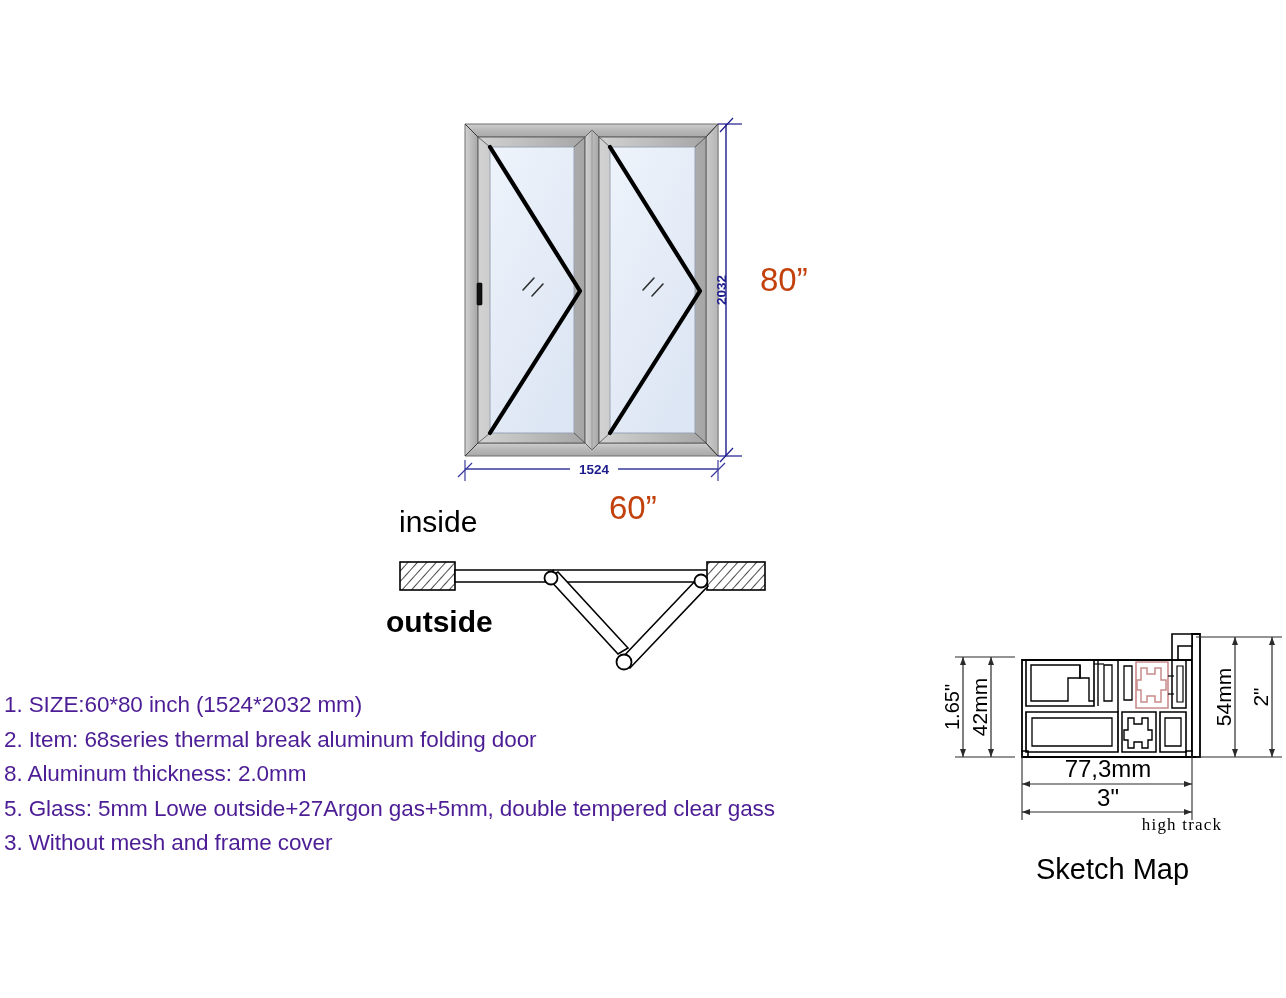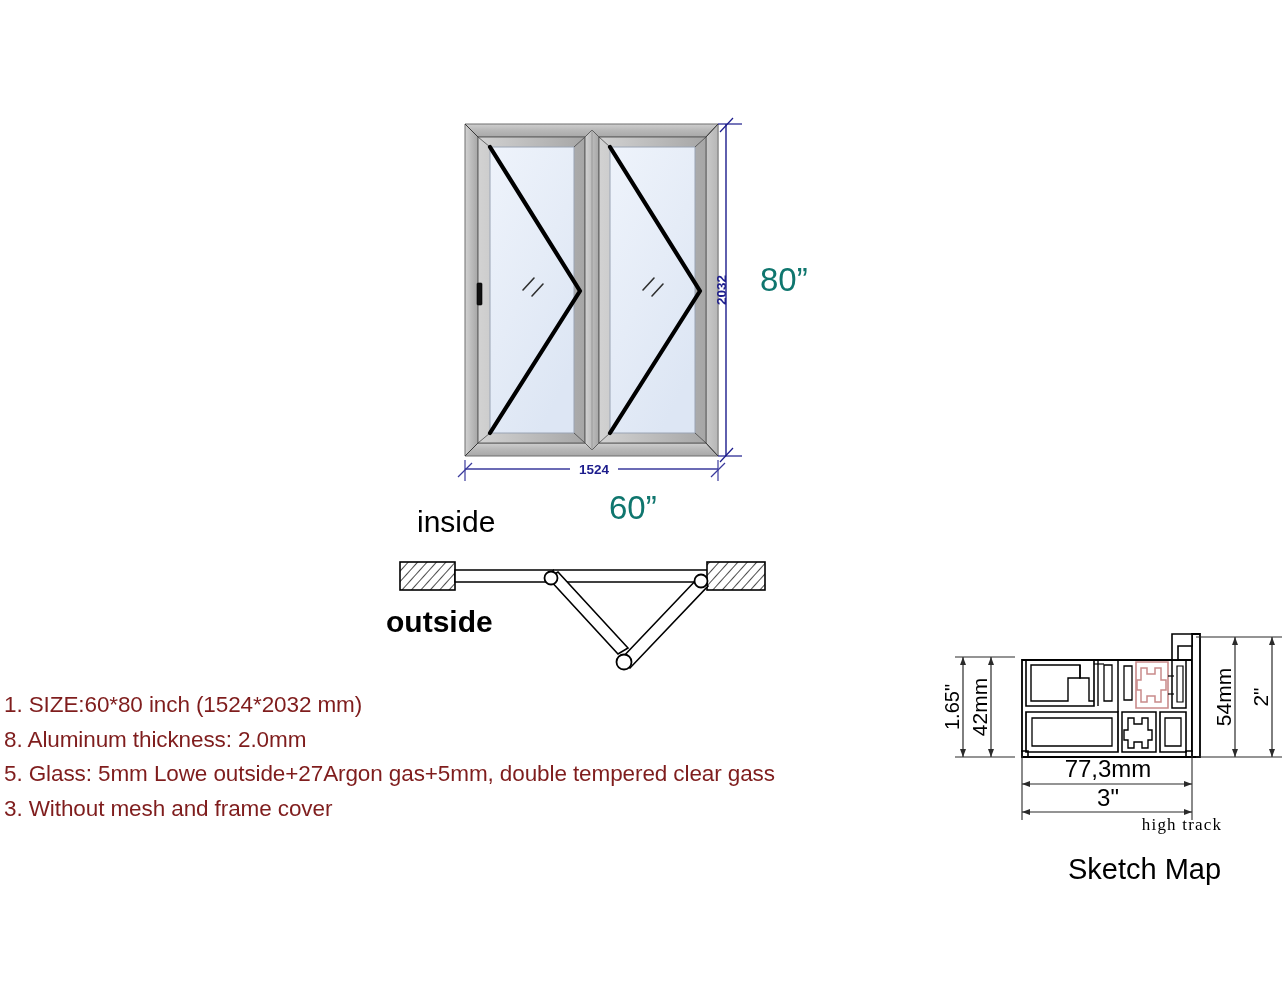--- a/index.html
+++ b/index.html
@@ -28,49 +28,49 @@
   .spec-list {
     position: absolute;
     left: 4px;
     top: 688px;
     width: 860px;
   }
   .spec-line {
     font-family: "Liberation Sans", sans-serif;
     font-size: 22.5px;
     line-height: 34.6px;
-    color: #7f1d1d;
+    color: #4c1d95;
     white-space: nowrap;
     letter-spacing: -0.1px;
   }
 
   
   .dim-callout {
     position: absolute;
     font-family: "Liberation Sans", sans-serif;
     font-size: 33px;
-    color: #0f766e;
+    color: #c2410c;
     white-space: nowrap;
   }
   .callout-80 { left: 760px; top: 261px; }
   .callout-60 { left: 565px; top: 489px; margin-left: 44px; }
 
   .side-label {
     position: absolute;
     font-family: "Liberation Sans", sans-serif;
     font-size: 30px;
     color: #000000;
     white-space: nowrap;
   }
-  .label-inside  { left: 417px; top: 505px; text-align: right; }
+  .label-inside  { left: 399px; top: 505px; text-align: right; }
   .label-outside { left: 386px; top: 605px; font-weight: bold; }
 
   .sketch-title {
     position: absolute;
-    left: 1068px;
+    left: 1036px;
     top: 853px;
     font-family: "Liberation Sans", sans-serif;
     font-size: 29px;
     color: #000000;
     white-space: nowrap;
   }
 </style>
 </head>
 <body>
 
@@ -316,16 +316,17 @@
 <div class="dim-callout callout-60">60”</div>
 
 <div class="side-label label-inside">inside</div>
 
 <div class="side-label label-outside">outside</div>
 
 <div class="sketch-title">Sketch Map</div>
 
 <div class="spec-list">
   <div class="spec-line">1. SIZE:60*80 inch (1524*2032 mm)</div>
+  <div class="spec-line">2. Item: 68series thermal break aluminum folding door</div>
   <div class="spec-line">8. Aluminum thickness: 2.0mm</div>
   <div class="spec-line">5. Glass: 5mm Lowe outside+27Argon gas+5mm, double tempered clear gass</div>
   <div class="spec-line">3. Without mesh and frame cover</div>
 </div>
 
 </body></html>

